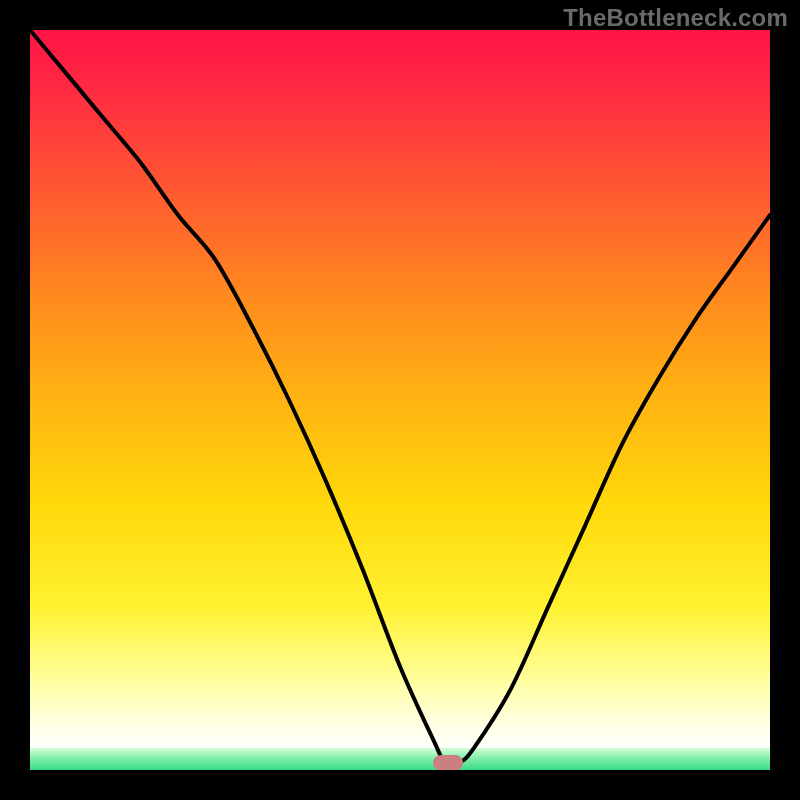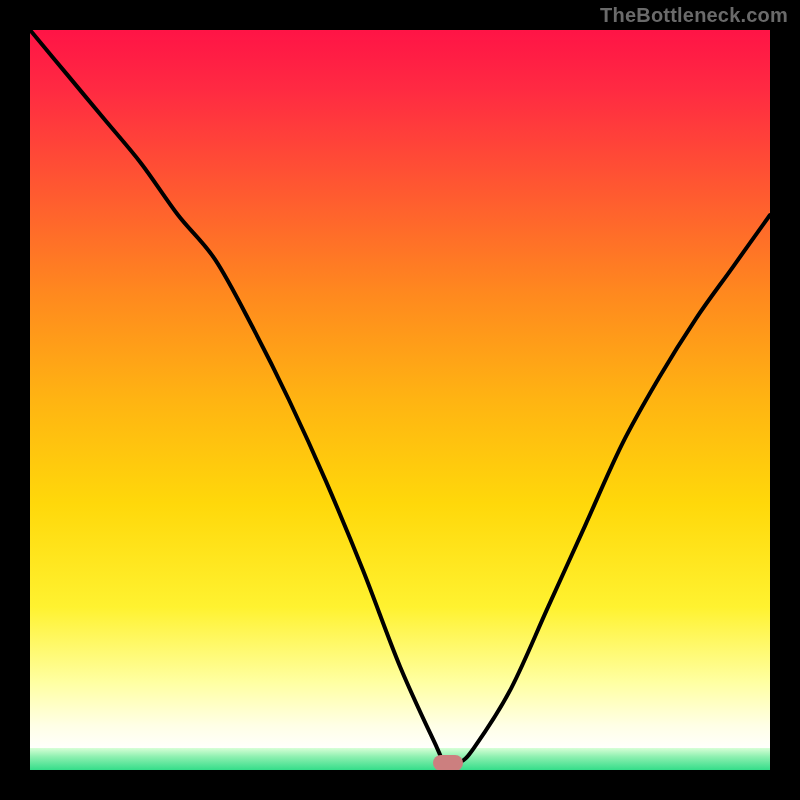--- a/index.html
+++ b/index.html
@@ -14,21 +14,21 @@
     position: relative;
     width: 800px;
     height: 800px;
     background: #000;
   }
   .watermark {
     position: absolute;
     top: 4px;
     right: 12px;
     font-family: Arial, Helvetica, sans-serif;
-    font-size: 20px;
+    font-size: 24px;
     font-weight: 600;
     color: #6a6a6a;
     letter-spacing: 0.2px;
     z-index: 50;
   }
   .plot {
     position: absolute;
     left: 30px;
     top: 30px;
     width: 740px;

